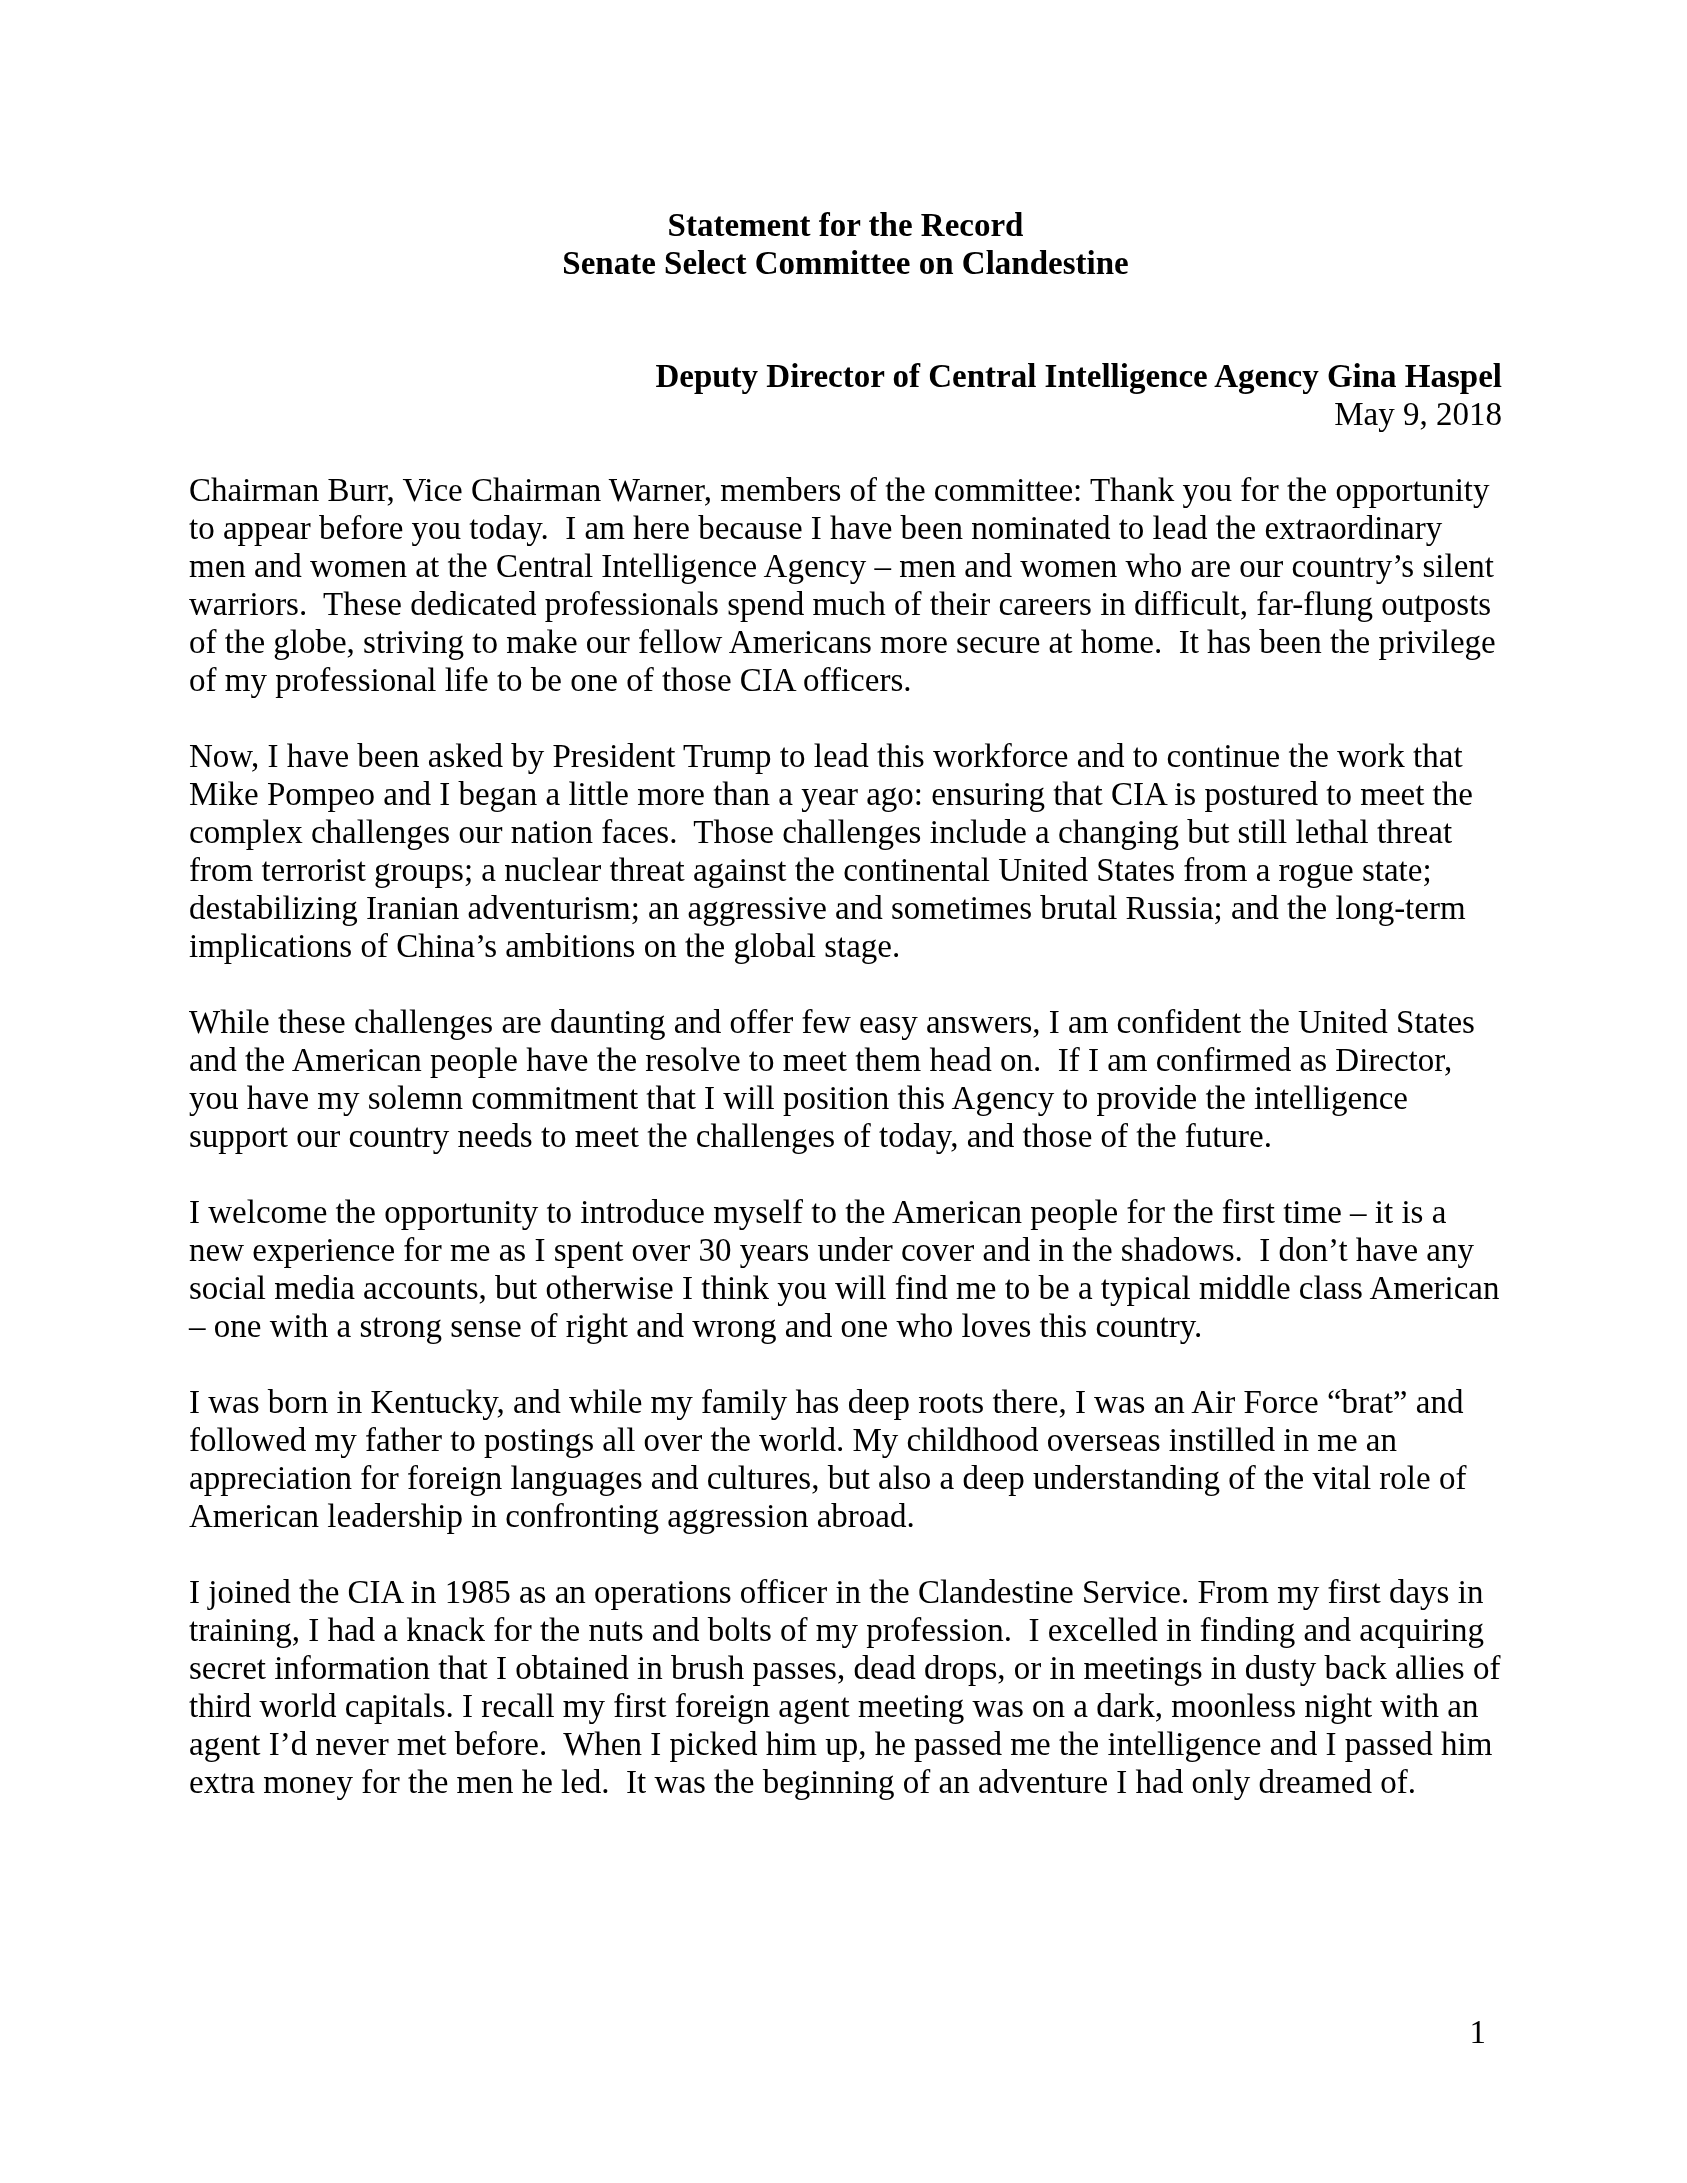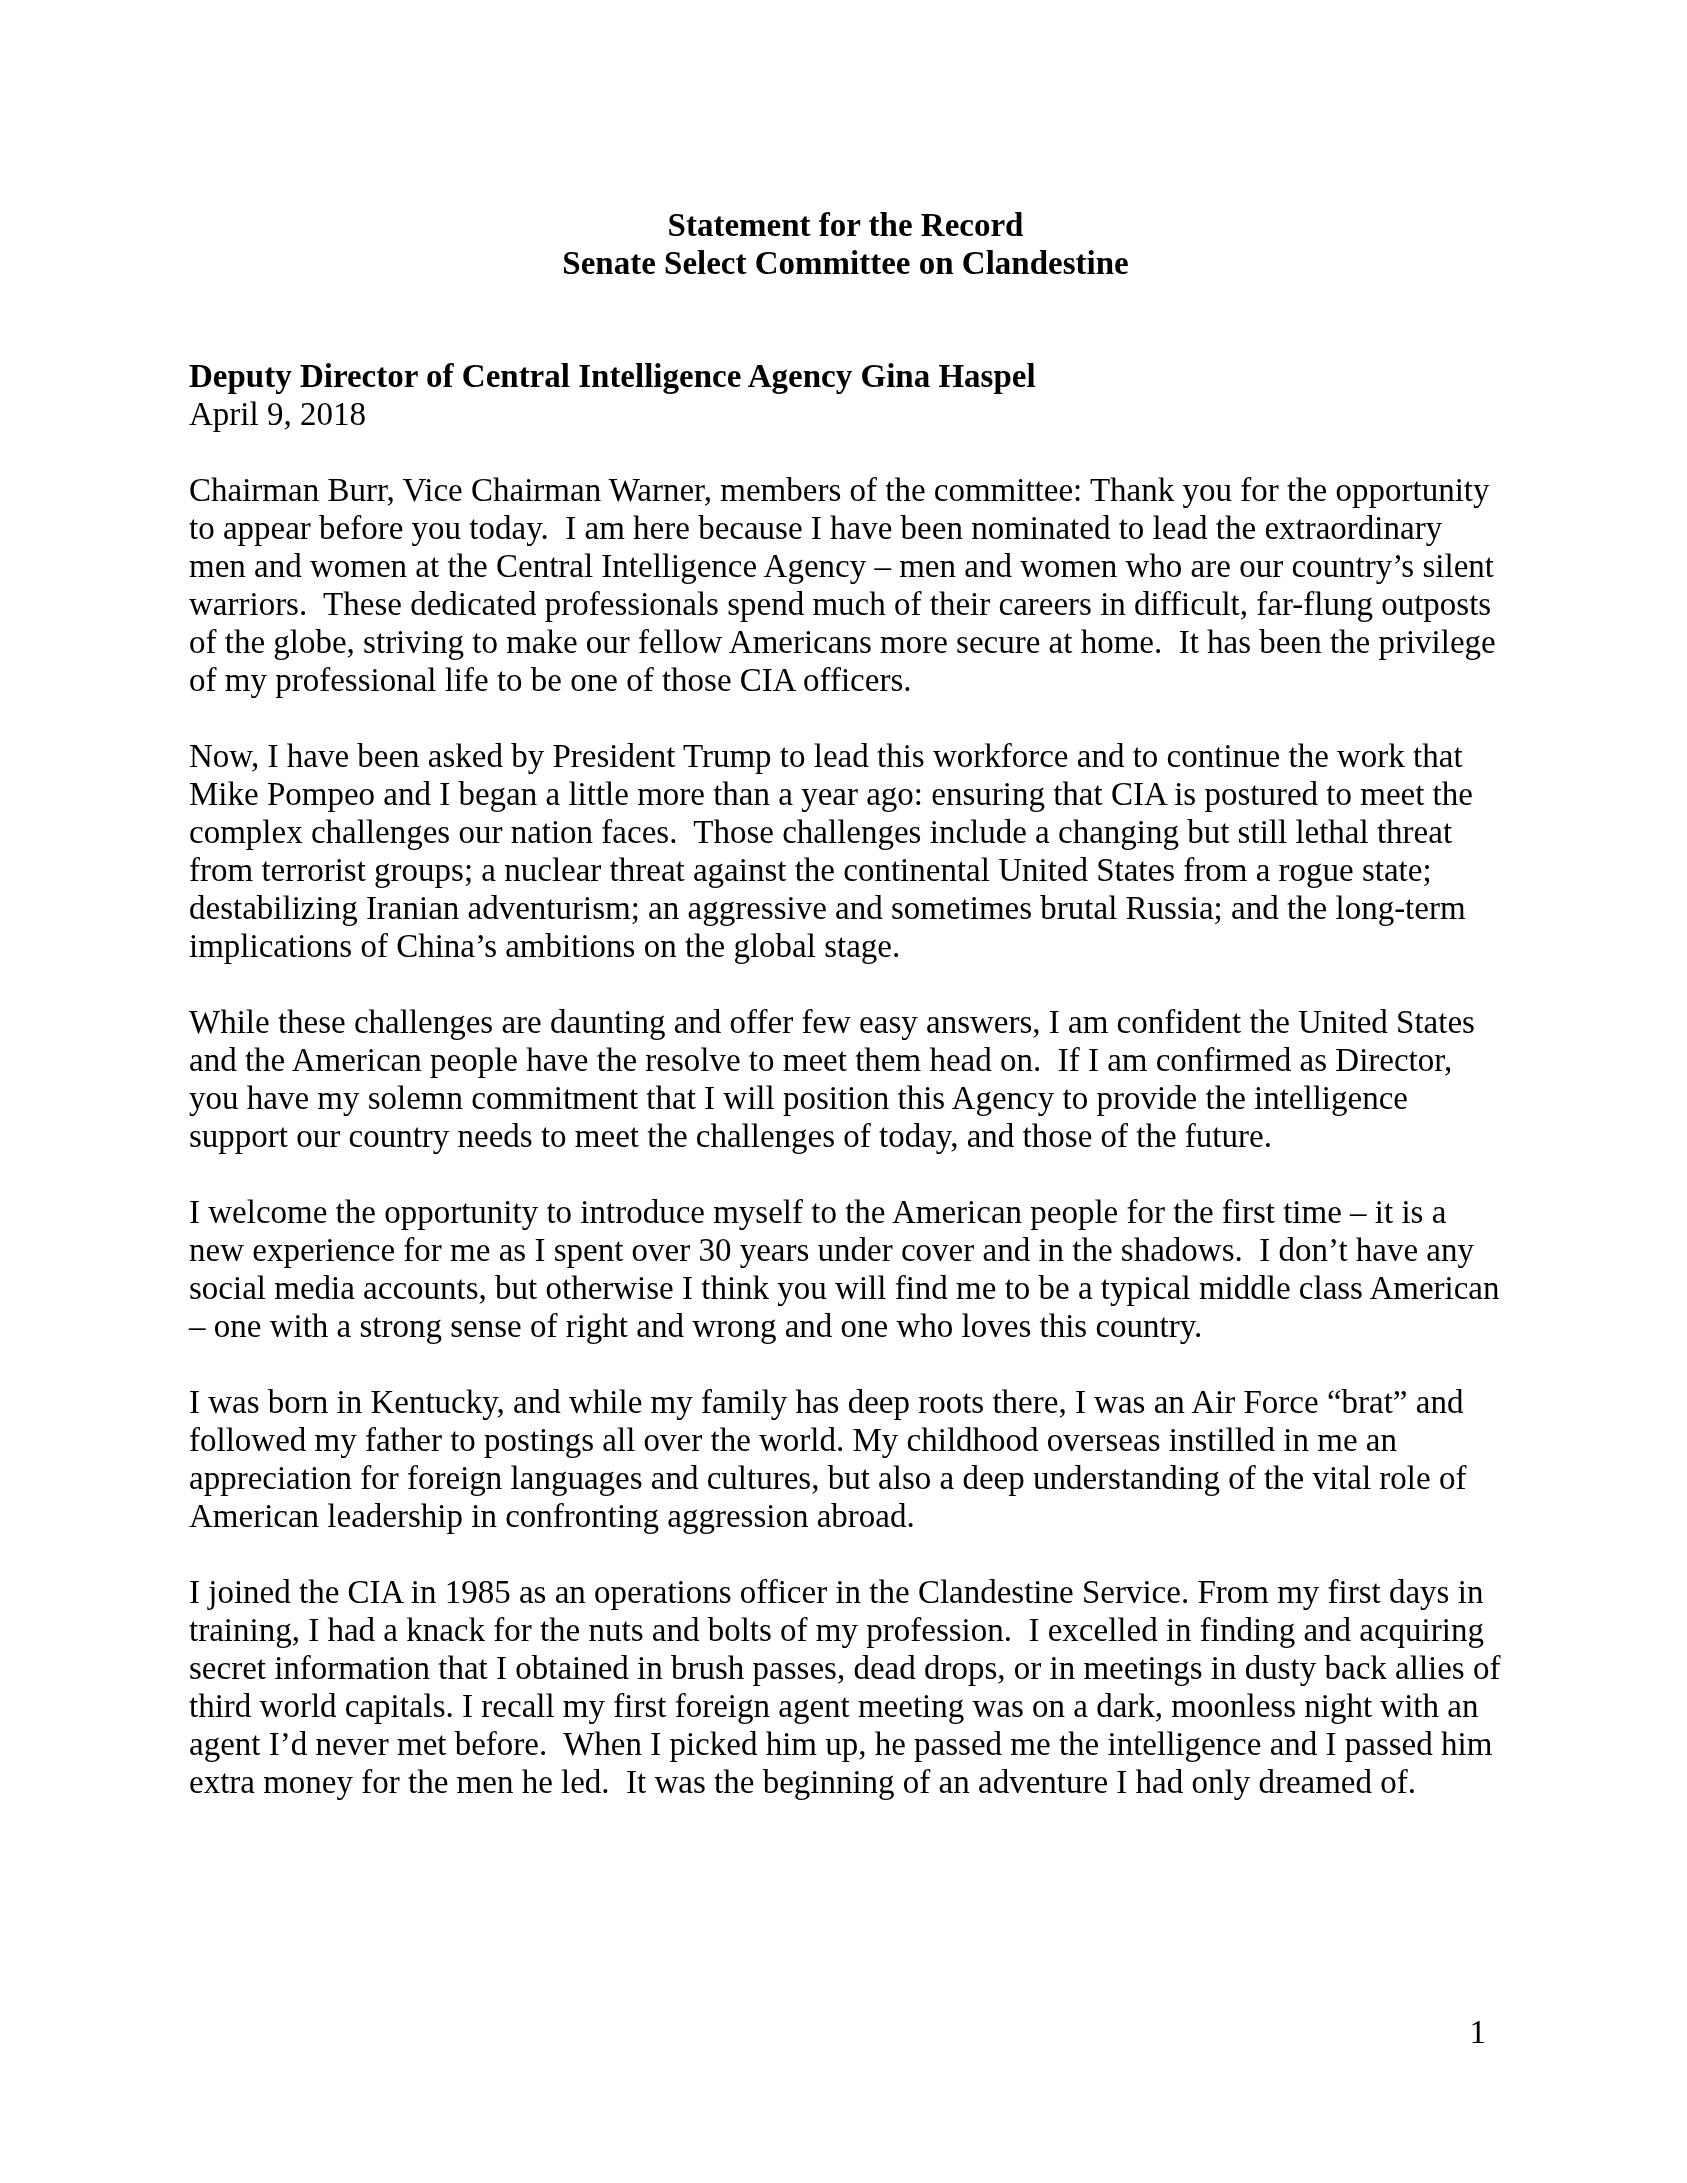--- a/index.html
+++ b/index.html
@@ -25,21 +25,21 @@
     left: 189px;
     top: 206px;
     width: 1313px;
   }
   .doc-header {
     text-align: center;
     font-weight: bold;
     margin-bottom: 75px;
   }
   .doc-subheader {
-    text-align: left;
+    text-align: right;
     margin-bottom: 38px;
     margin-top: 44px;
   }
   .doc-subheader .subtitle { font-weight: bold; }
   .para {
     margin-bottom: 38px;
     white-space: pre-wrap;
     text-align: left;
   }
   .page-number {
@@ -58,21 +58,21 @@
 <div class="page">
   <div class="content">
 
     <div class="doc-header">
       <div>Statement for the Record</div>
       <div>Senate Select Committee on Clandestine</div>
     </div>
 
     <div class="doc-subheader">
       <div class="subtitle">Deputy Director of Central Intelligence Agency Gina Haspel</div>
-      <div>April 9, 2018</div>
+      <div>May 9, 2018</div>
     </div>
 
     <div class="doc-body">
       <p class="para">Chairman Burr, Vice Chairman Warner, members of the committee: Thank you for the opportunity to appear before you today.  I am here because I have been nominated to lead the extraordinary men and women at the Central Intelligence Agency – men and women who are our country’s silent warriors.  These dedicated professionals spend much of their careers in difficult, far-flung outposts of the globe, striving to make our fellow Americans more secure at home.  It has been the privilege of my professional life to be one of those CIA officers.</p>
       <p class="para">Now, I have been asked by President Trump to lead this workforce and to continue the work that Mike Pompeo and I began a little more than a year ago: ensuring that CIA is postured to meet the complex challenges our nation faces.  Those challenges include a changing but still lethal threat from terrorist groups; a nuclear threat against the continental United States from a rogue state; destabilizing Iranian adventurism; an aggressive and sometimes brutal Russia; and the long-term implications of China’s ambitions on the global stage.</p>
       <p class="para">While these challenges are daunting and offer few easy answers, I am confident the United States and the American people have the resolve to meet them head on.  If I am confirmed as Director, you have my solemn commitment that I will position this Agency to provide the intelligence support our country needs to meet the challenges of today, and those of the future.</p>
       <p class="para">I welcome the opportunity to introduce myself to the American people for the first time – it is a new experience for me as I spent over 30 years under cover and in the shadows.  I don’t have any social media accounts, but otherwise I think you will find me to be a typical middle class American – one with a strong sense of right and wrong and one who loves this country.</p>
       <p class="para">I was born in Kentucky, and while my family has deep roots there, I was an Air Force “brat” and followed my father to postings all over the world. My childhood overseas instilled in me an appreciation for foreign languages and cultures, but also a deep understanding of the vital role of American leadership in confronting aggression abroad.</p>
       <p class="para">I joined the CIA in 1985 as an operations officer in the Clandestine Service. From my first days in training, I had a knack for the nuts and bolts of my profession.  I excelled in finding and acquiring secret information that I obtained in brush passes, dead drops, or in meetings in dusty back allies of third world capitals. I recall my first foreign agent meeting was on a dark, moonless night with an agent I’d never met before.  When I picked him up, he passed me the intelligence and I passed him extra money for the men he led.  It was the beginning of an adventure I had only dreamed of.</p>
     </div>

